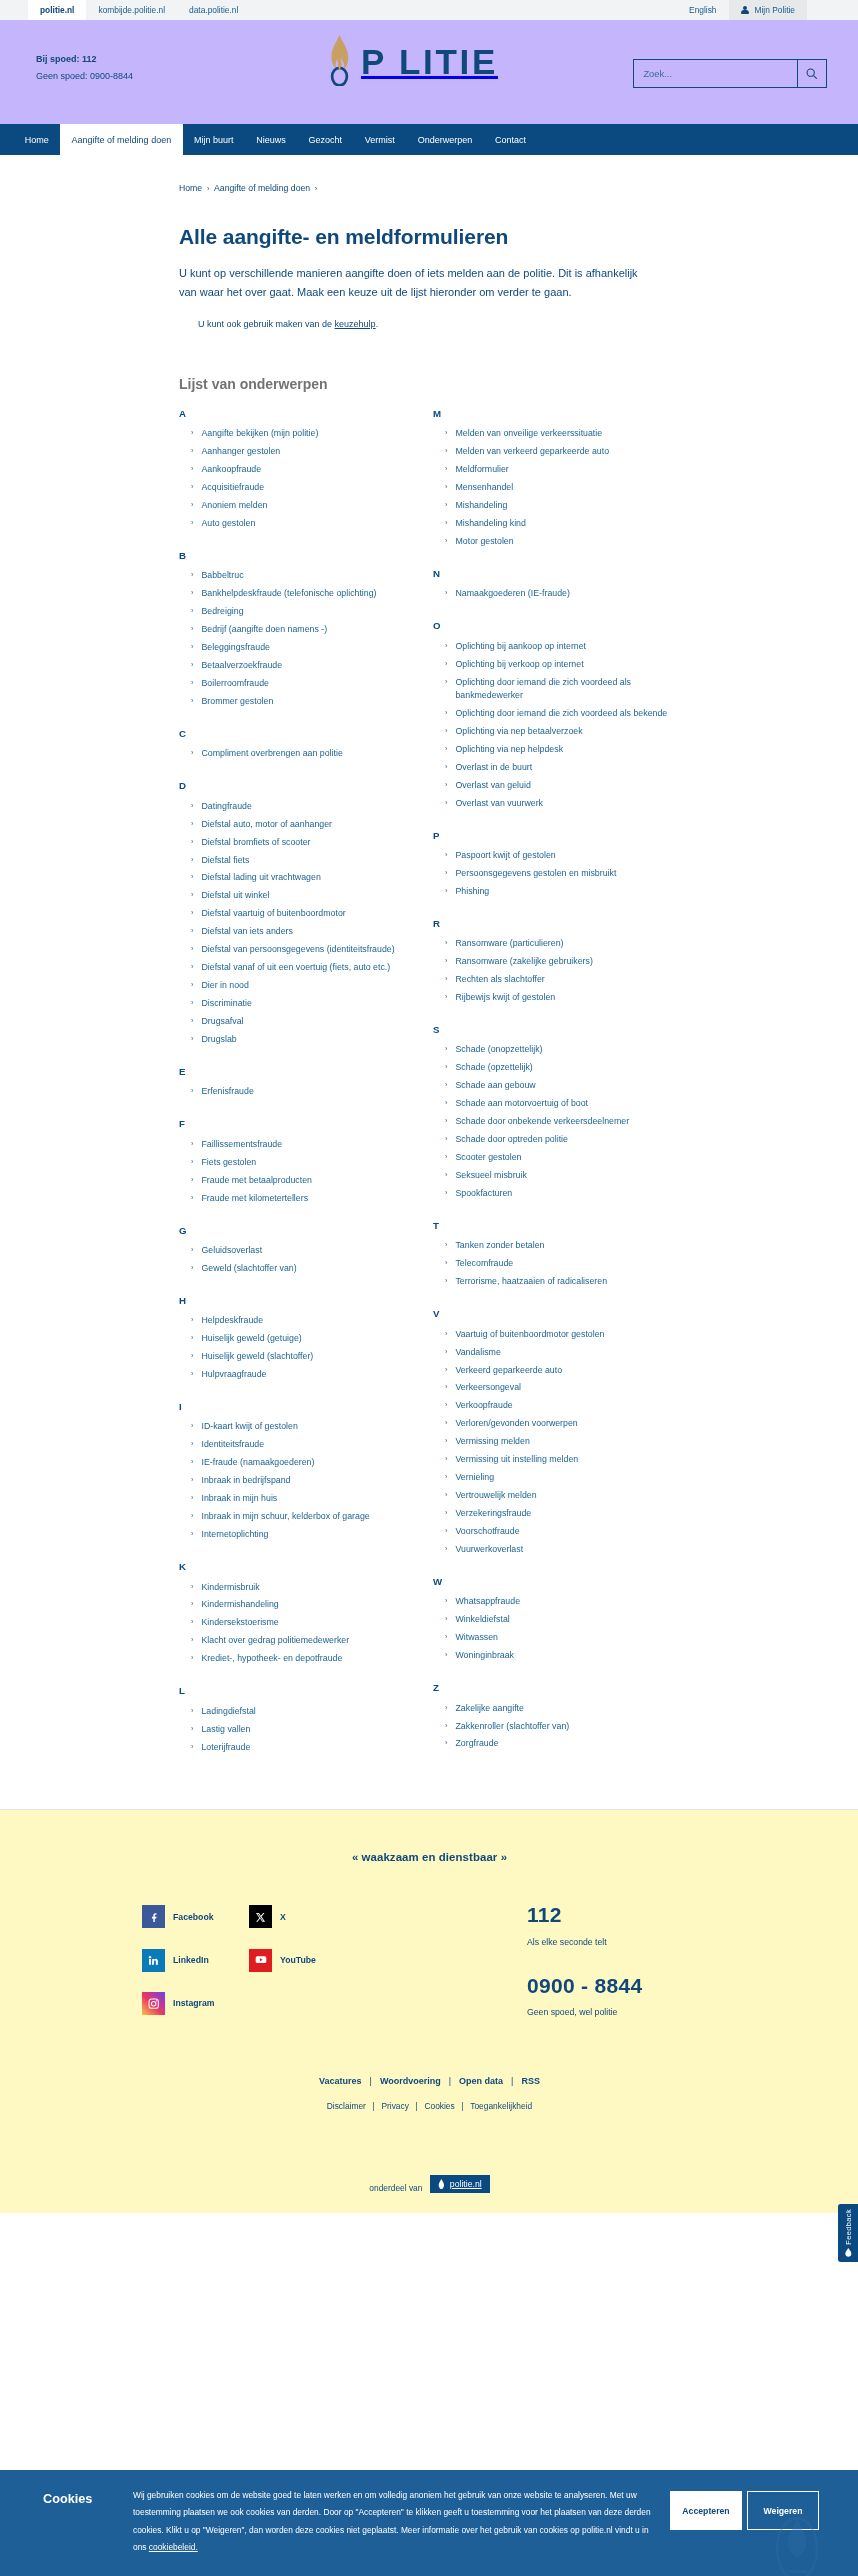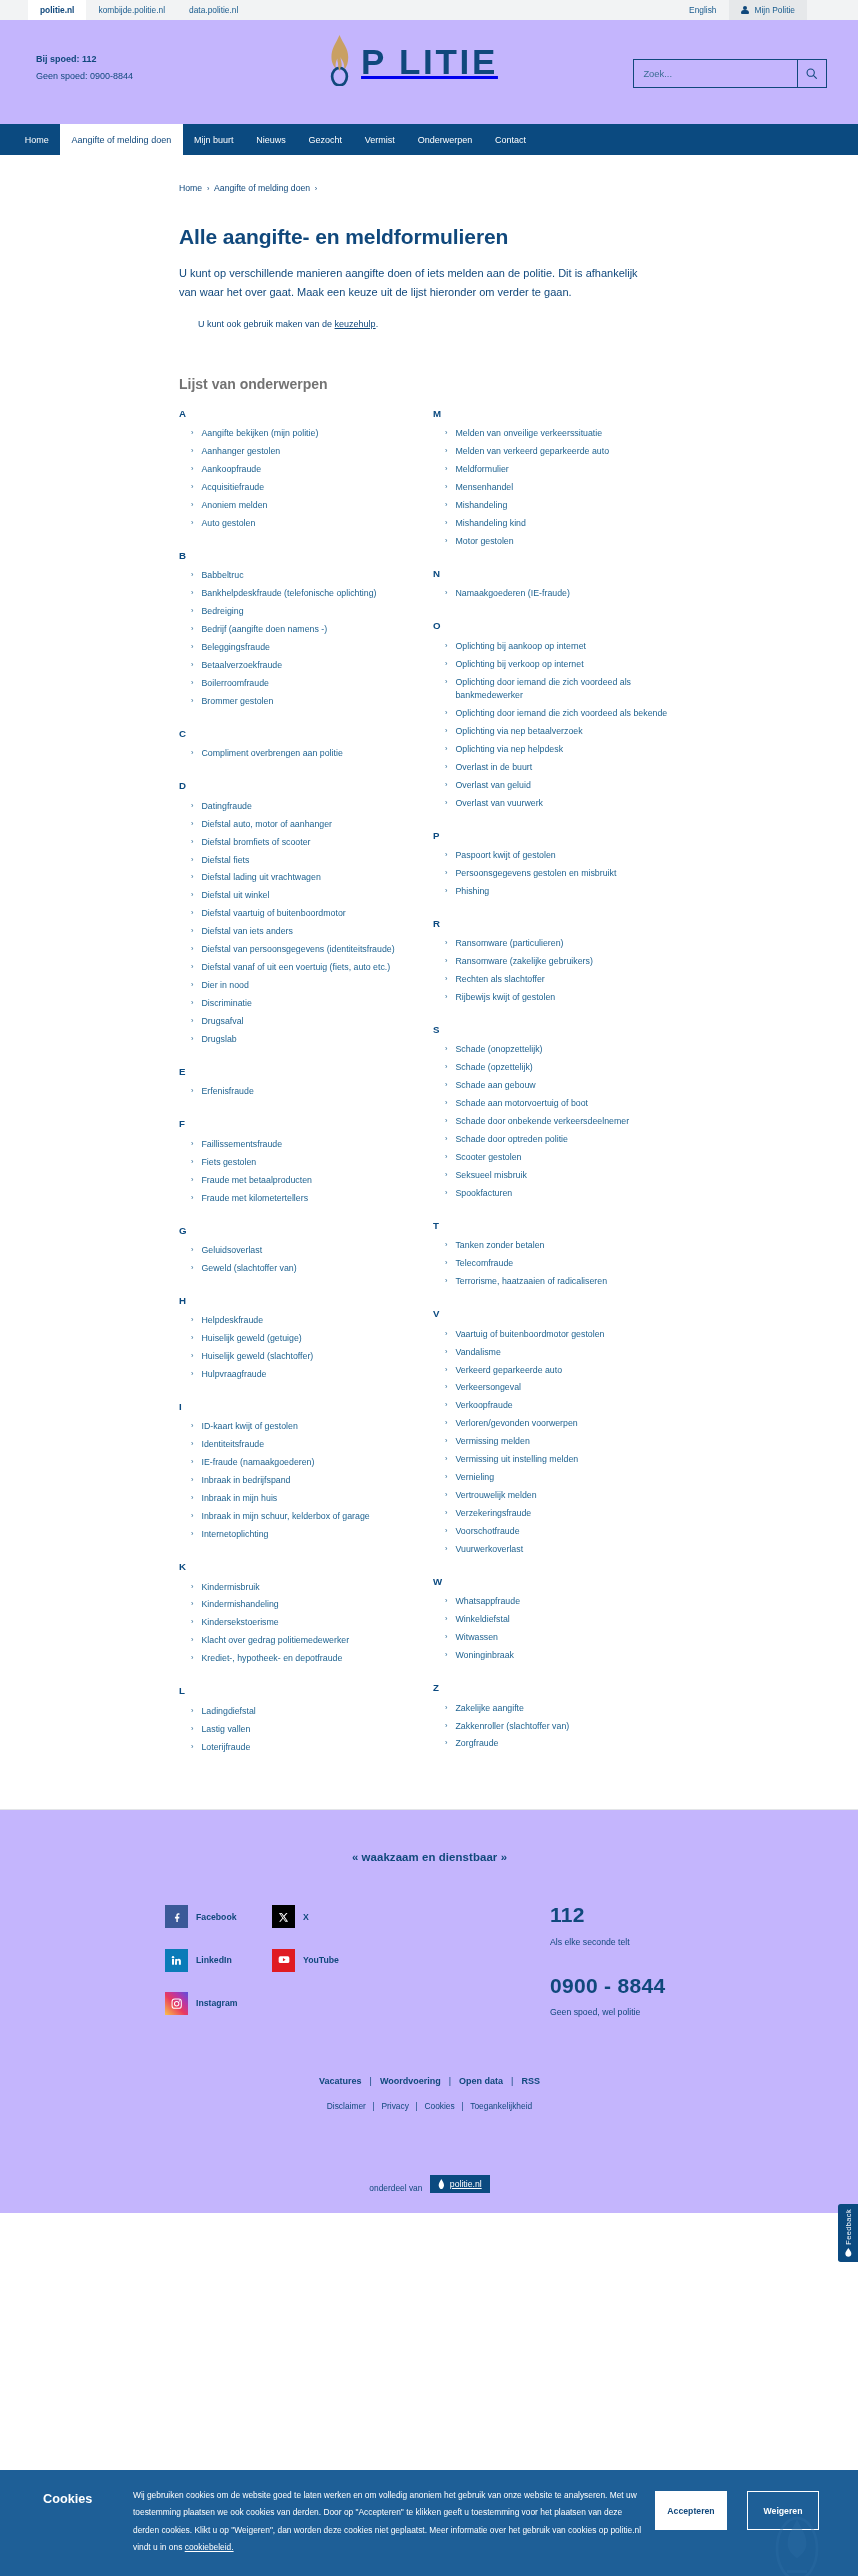--- a/index.html
+++ b/index.html
@@ -180,35 +180,34 @@
   ul.topics a .lbl { display: block; }
 
   
   .footer-divider {
     margin-top: 53px;
     border-top: 0.7px solid #e3e5e7;
   }
   .footer {
     padding-top: 41px;
     padding-bottom: 20px;
-    background: #c4b5fd;
+    background: #fef9c3;
     position: relative;
   }
   .motto {
     text-align: center;
     font-size: 11.4px;
     font-weight: bold;
     color: #10487c;
     letter-spacing: 0.1px;
   }
   .footer-cols {
     display: flex;
     margin-top: 40px;
     padding-left: 142px;
-    margin-left: 23px;
   }
   .social-grid {
     display: grid;
     grid-template-columns: 107px 107px;
     row-gap: 16px;
   }
   .social {
     display: flex; align-items: center; gap: 8px;
     text-decoration: none; color: #10487c;
     font-size: 8.7px; font-weight: bold;
@@ -269,21 +268,21 @@
     background: #1e5f97;
     color: #ffffff;
     padding: 17.4px 40px 20px 43px;
     display: flex;
     align-items: flex-start;
     overflow: hidden;
   }
   .cookiebar h3 { font-size: 12.7px; font-weight: bold; width: 90px; flex: 0 0 auto; padding-top: 5.3px; }
   .cookiebar .cbody { flex: 1; max-width: 528px; font-size: 8.4px; line-height: 2.05; }
   .cookiebar .cbody a { color: #ffffff; }
-  .cookiebar .cbtns { display: flex; gap: 20px; margin-left: 12px; flex: 0 0 auto; padding-top: 4px; }
+  .cookiebar .cbtns { display: flex; gap: 5px; margin-left: 12px; flex: 0 0 auto; padding-top: 4px; }
   .btn {
     min-width: 72px; height: 39px;
     display: flex; align-items: center; justify-content: center;
     font-size: 8.7px; font-weight: bold; cursor: pointer;
     font-family: "Liberation Sans", sans-serif;
   }
   .btn.accept { background: #ffffff; color: #10487c; border: 0.7px solid #ffffff; }
   .btn.refuse { background: transparent; color: #ffffff; border: 0.7px solid #ffffff; }
   .cookie-flame {
     position: absolute; right: 32px; bottom: -13.4px; opacity: 0.35;

